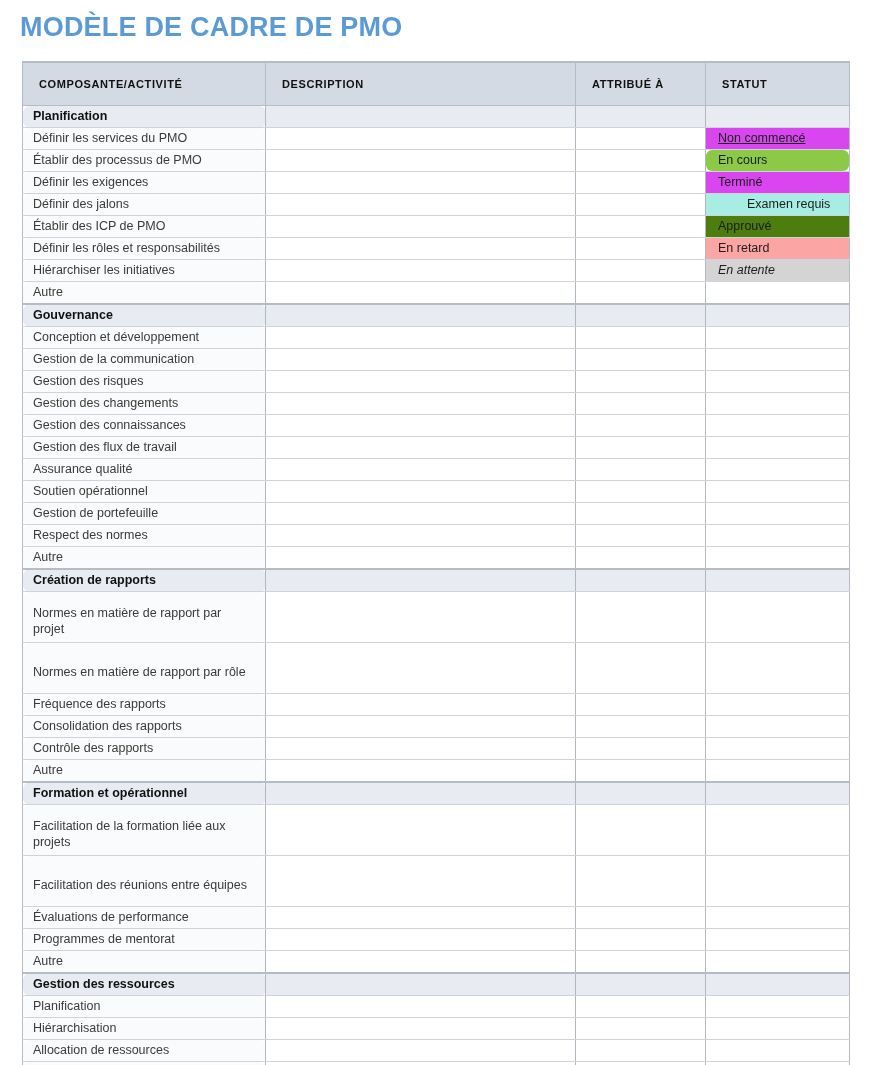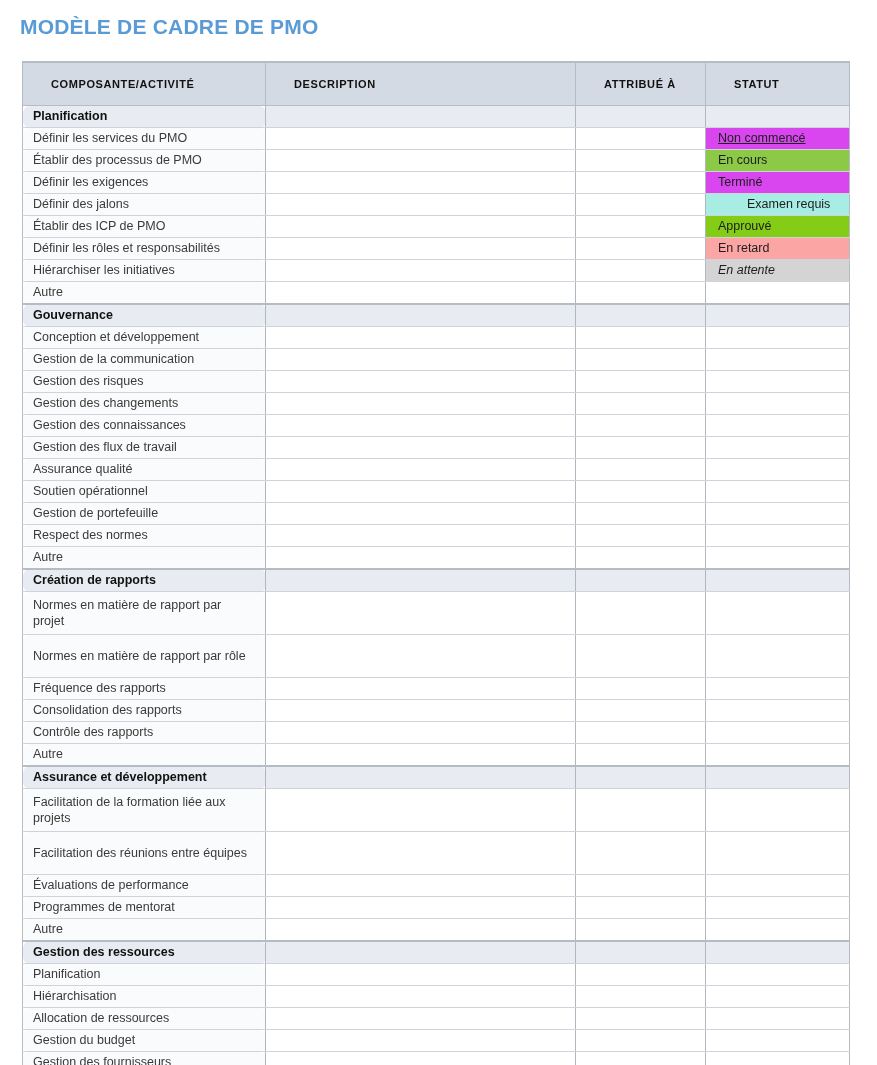--- a/index.html
+++ b/index.html
@@ -18,21 +18,21 @@
   .page {
     position: relative;
     width: 877px;
     height: 1065px;
     box-sizing: border-box;
   }
   .title {
     position: absolute;
     left: 20px;
     top: 10px;
-    font-size: 21px;
+    font-size: 27px;
     font-weight: bold;
     letter-spacing: 0.2px;
     color: #5B9BD5;
     line-height: 34px;
     white-space: nowrap;
   }
   .table-wrap {
     position: absolute;
     left: 22px;
     top: 61px;
@@ -53,21 +53,21 @@
   table.grid col.c-stat  { width: 144px; }
 
   thead th {
     background: #D3DAE3;
     height: 42px;
     font-size: 11px;
     font-weight: bold;
     letter-spacing: 0.6px;
     color: #111111;
     text-align: left;
-    padding: 0 28px;
+    padding: 0 16px;
     border-right: 1px solid #b6bcc4;
     border-bottom: 1px solid #b6bcc4;
     vertical-align: middle;
     white-space: nowrap;
   }
   thead th:last-child { border-right: none; }
 
   tbody td {
     border-right: 1px solid #b0b6bd;
     border-bottom: 1px solid #cfd4da;
@@ -101,21 +101,21 @@
   tr.section td {
     border-top: 2px solid #b6bcc4;
   }
   tr.section-first td {
     border-top: none;
   }
 
   tr.tall td { height: 38px; }
   tr.tall td.comp {
     line-height: 16px;
-    padding-top: 2px;
+    padding-top: 10px;
     padding-bottom: 2px;
     vertical-align: middle;
   }
 
   td.status-cell {
     padding: 0;
   }
   .status-fill {
     display: block;
     height: 21px;
@@ -163,21 +163,21 @@
             <td></td>
             <td class="status-cell">
               <span class="status-fill" style="background: #d946ef; text-decoration: underline;">Non commencé</span>
             </td>
           </tr>
           <tr>
             <td class="comp">Établir des processus de PMO</td>
             <td></td>
             <td></td>
             <td class="status-cell">
-              <span class="status-fill" style="background: rgb(140, 201, 71);">En cours</span>
+              <span class="status-fill" style="background: rgb(140, 201, 71); border-radius: 6px;">En cours</span>
             </td>
           </tr>
           <tr>
             <td class="comp">Définir les exigences</td>
             <td></td>
             <td></td>
             <td class="status-cell">
               <span class="status-fill" style="background: #d946ef;">Terminé</span>
             </td>
           </tr>
@@ -187,21 +187,21 @@
             <td></td>
             <td class="status-cell">
               <span class="status-fill" style="background: rgb(168, 237, 228); padding-left: 41px;">Examen requis</span>
             </td>
           </tr>
           <tr>
             <td class="comp">Établir des ICP de PMO</td>
             <td></td>
             <td></td>
             <td class="status-cell">
-              <span class="status-fill" style="background: #84cc16;">Approuvé</span>
+              <span class="status-fill" style="background: #4d7c0f;">Approuvé</span>
             </td>
           </tr>
           <tr>
             <td class="comp">Définir les rôles et responsabilités</td>
             <td></td>
             <td></td>
             <td class="status-cell">
               <span class="status-fill" style="background: #fca5a5;">En retard</span>
             </td>
           </tr>
@@ -327,21 +327,21 @@
             <td></td>
             <td class="status-cell"></td>
           </tr>
           <tr>
             <td class="comp">Autre</td>
             <td></td>
             <td></td>
             <td class="status-cell"></td>
           </tr>
           <tr class="section">
-            <td class="comp">Assurance et développement</td>
+            <td class="comp">Formation et opérationnel</td>
             <td></td>
             <td></td>
             <td></td>
           </tr>
           <tr class="tall">
             <td class="comp">Facilitation de la formation liée aux projets</td>
             <td></td>
             <td></td>
             <td class="status-cell"></td>
           </tr>

